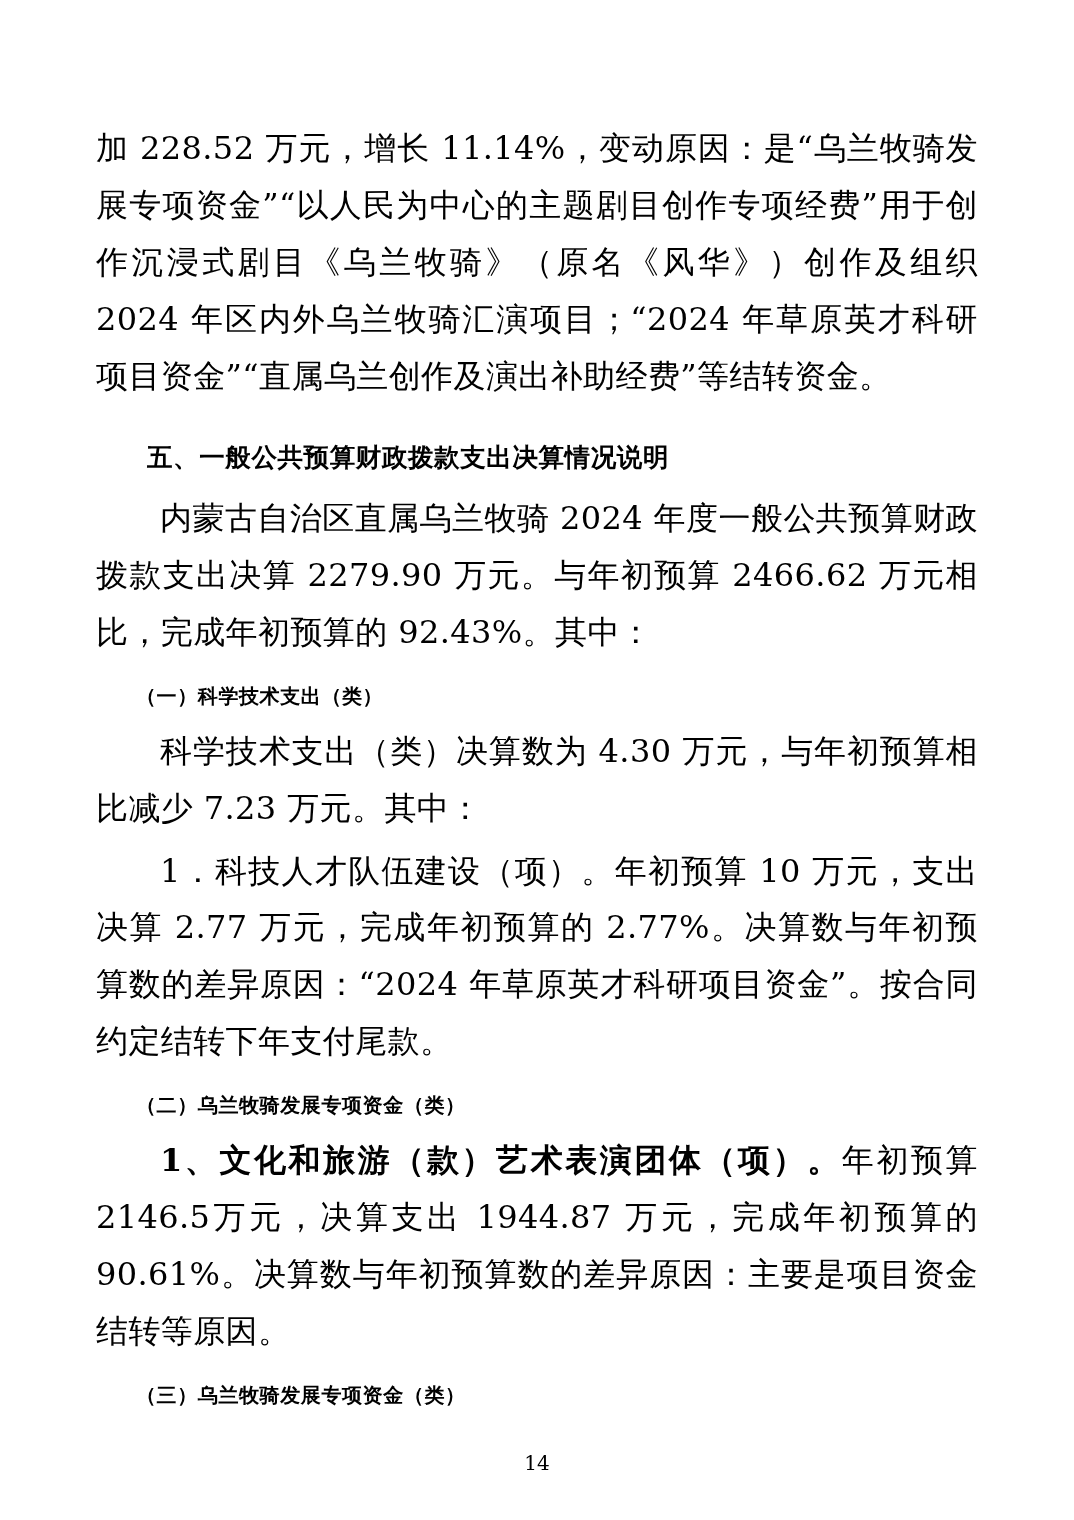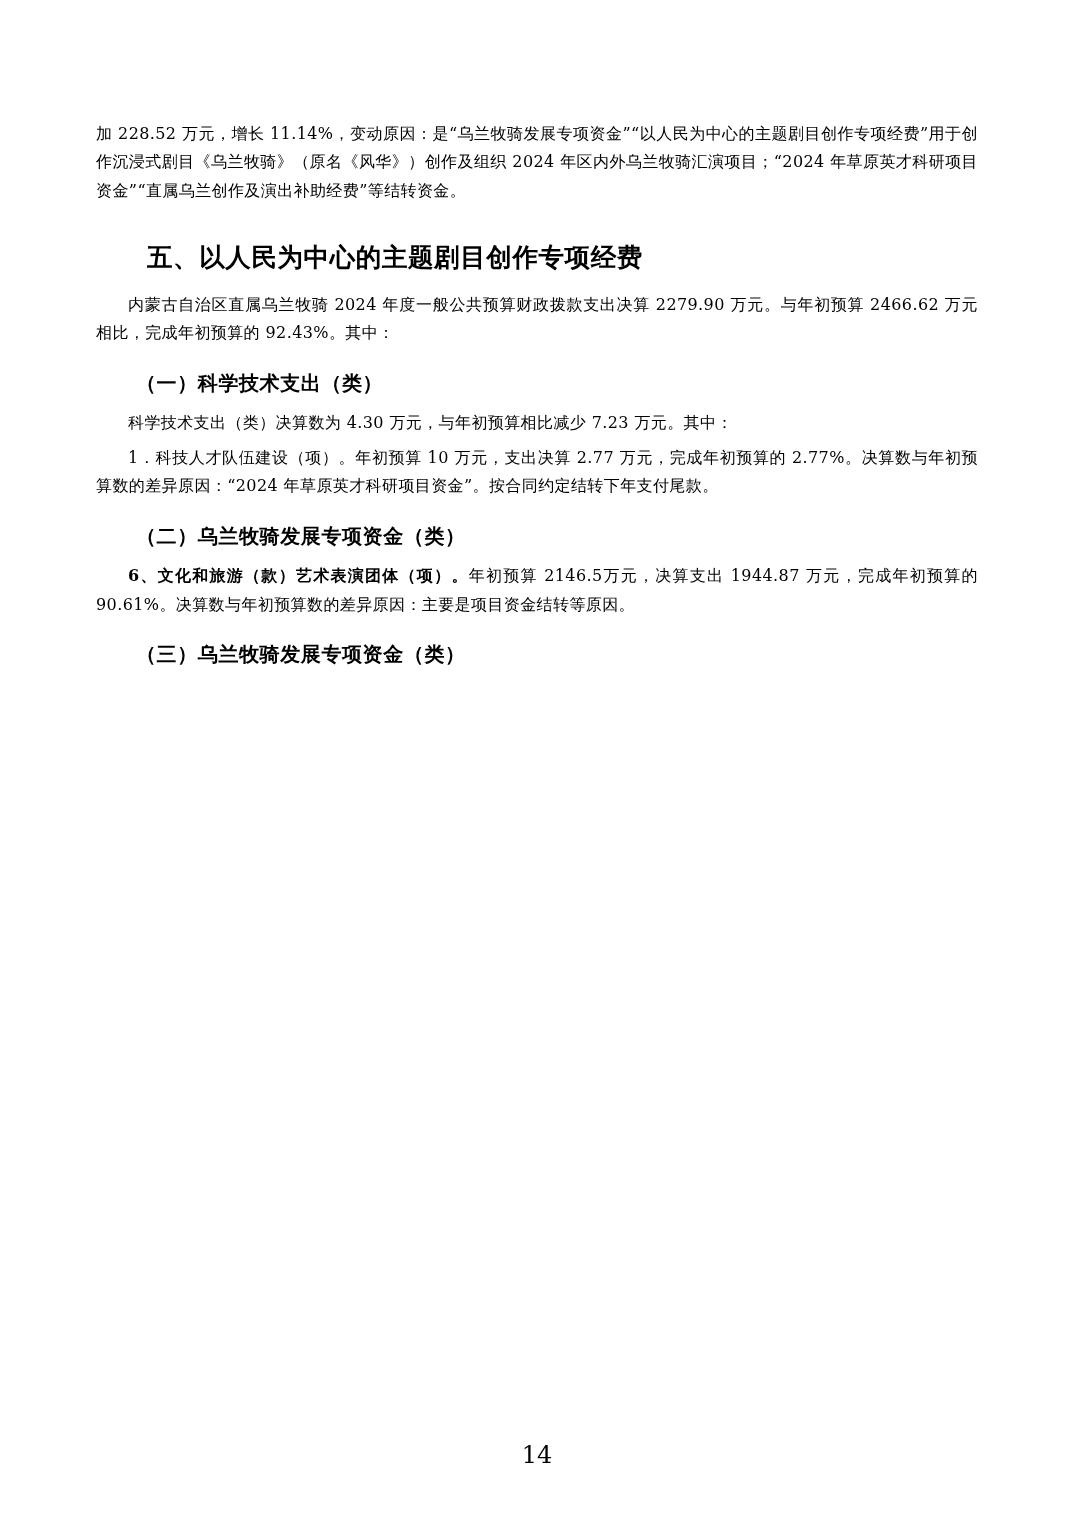--- a/index.html
+++ b/index.html
@@ -16,21 +16,21 @@
     overflow: hidden;
   }
   .page {
     position: relative;
     width: 1074px;
     height: 1520px;
     box-sizing: border-box;
     padding: 120px 96px 0 96px;
   }
   .para {
-    font-size: 16px;
+    font-size: 32px;
     line-height: 1.78;
     text-align: justify;
     text-justify: inter-ideograph;
     margin: 0 0 6px 0;
     letter-spacing: 0.4px;
   }
   .indent {
     text-indent: 2em;
   }
   .heading {
@@ -45,50 +45,50 @@
     font-size: 20px;
     line-height: 1.78;
     font-weight: bold;
     margin: 18px 0 8px 0;
     text-indent: 2em;
     letter-spacing: 0.6px;
   }
   .spacer-sm { height: 10px; }
   .page-number {
     position: absolute;
-    bottom: 51px;
+    bottom: 45px;
     left: 0;
     width: 100%;
     text-align: center;
-    font-size: 24px;
+    font-size: 20px;
     font-family: "DejaVu Serif", "Liberation Serif", serif;
   }
   .first-block {
     margin-top: 0;
   }
 </style>
 </head>
 <body>
 
 <div class="page">
 
   <p class="para first-block">加 228.52 万元，增长 11.14%，变动原因：是“乌兰牧骑发展专项资金”“以人民为中心的主题剧目创作专项经费”用于创作沉浸式剧目《乌兰牧骑》（原名《风华》）创作及组织 2024 年区内外乌兰牧骑汇演项目；“2024 年草原英才科研项目资金”“直属乌兰创作及演出补助经费”等结转资金。</p>
 
   <div class="spacer-sm"></div>
 
-  <h2 class="heading">五、以人民为中心的主题剧目创作专项经费</h2>
+  <h2 class="heading">五、一般公共预算财政拨款支出决算情况说明</h2>
 
   <p class="para indent">内蒙古自治区直属乌兰牧骑 2024 年度一般公共预算财政拨款支出决算 2279.90 万元。与年初预算 2466.62 万元相比，完成年初预算的 92.43%。其中：</p>
 
   <h3 class="sub-heading">（一）科学技术支出（类）</h3>
 
   <p class="para indent">科学技术支出（类）决算数为 4.30 万元，与年初预算相比减少 7.23 万元。其中：</p>
 
   <p class="para indent">1．科技人才队伍建设（项）。年初预算 10 万元，支出决算 2.77 万元，完成年初预算的 2.77%。决算数与年初预算数的差异原因：“2024 年草原英才科研项目资金”。按合同约定结转下年支付尾款。</p>
 
   <h3 class="sub-heading">（二）乌兰牧骑发展专项资金（类）</h3>
 
-  <p class="para indent"><span style="font-weight: bold;">6、文化和旅游（款）艺术表演团体（项）。</span>年初预算 2146.5万元，决算支出 1944.87 万元，完成年初预算的 90.61%。决算数与年初预算数的差异原因：主要是项目资金结转等原因。</p>
+  <p class="para indent"><span style="font-weight: bold;">1、文化和旅游（款）艺术表演团体（项）。</span>年初预算 2146.5万元，决算支出 1944.87 万元，完成年初预算的 90.61%。决算数与年初预算数的差异原因：主要是项目资金结转等原因。</p>
 
   <h3 class="sub-heading">（三）乌兰牧骑发展专项资金（类）</h3>
 
   <div class="page-number">14</div>
 </div>
 
 </body></html>

